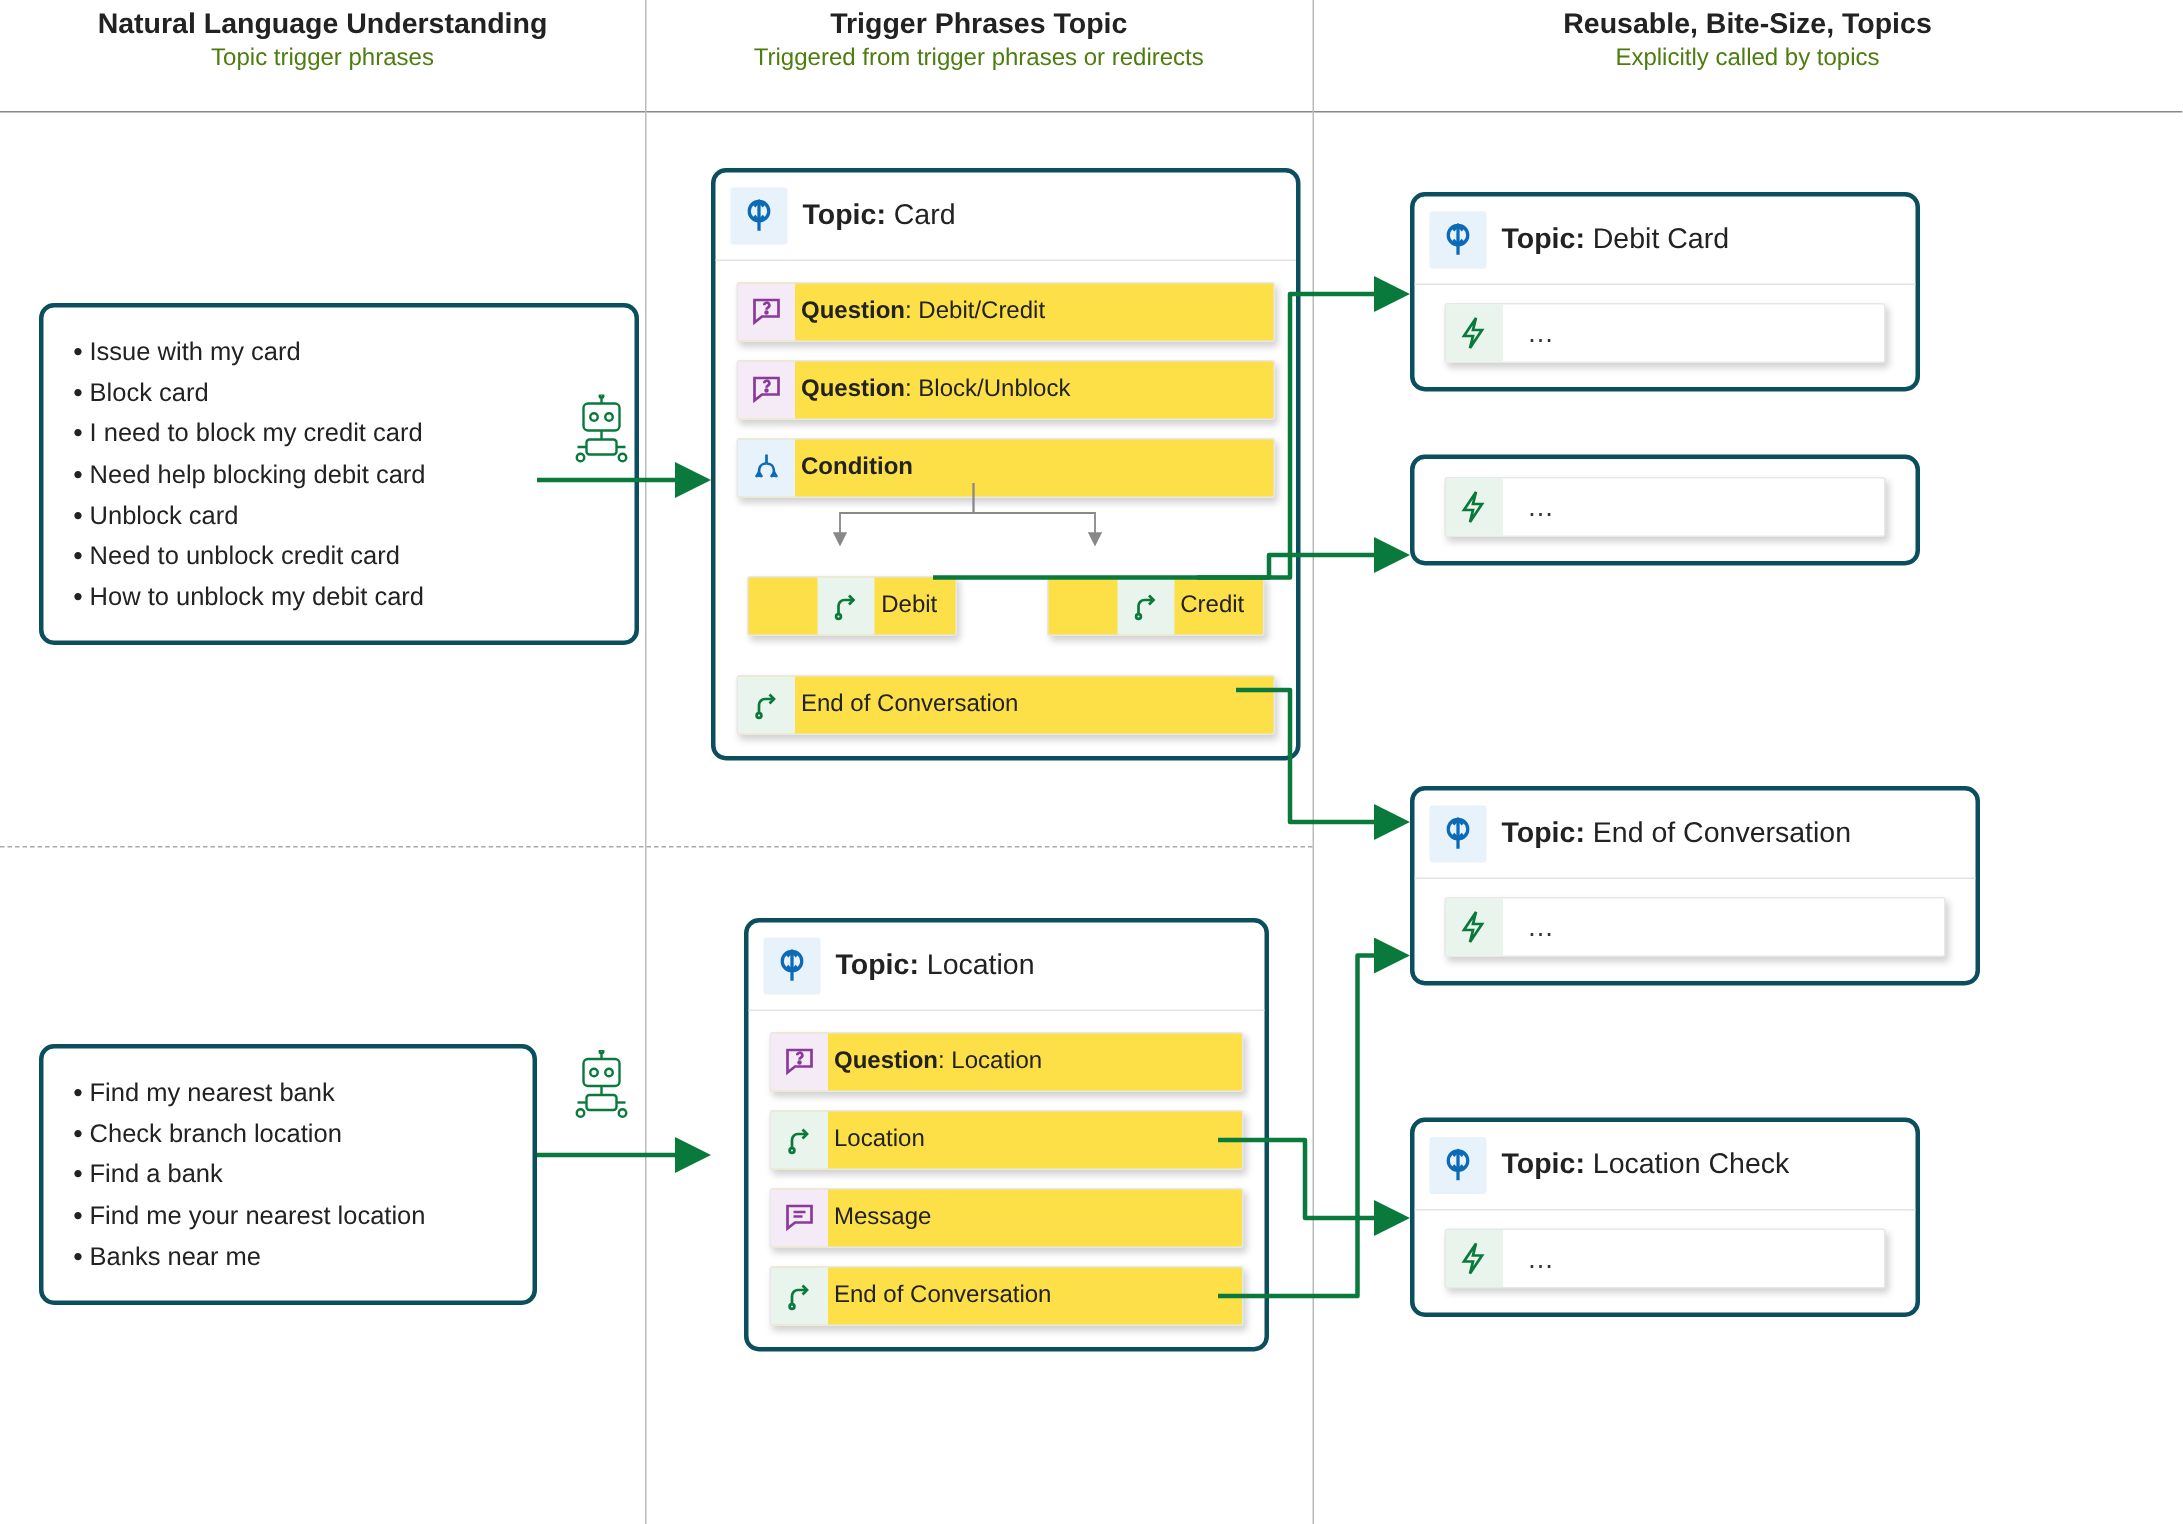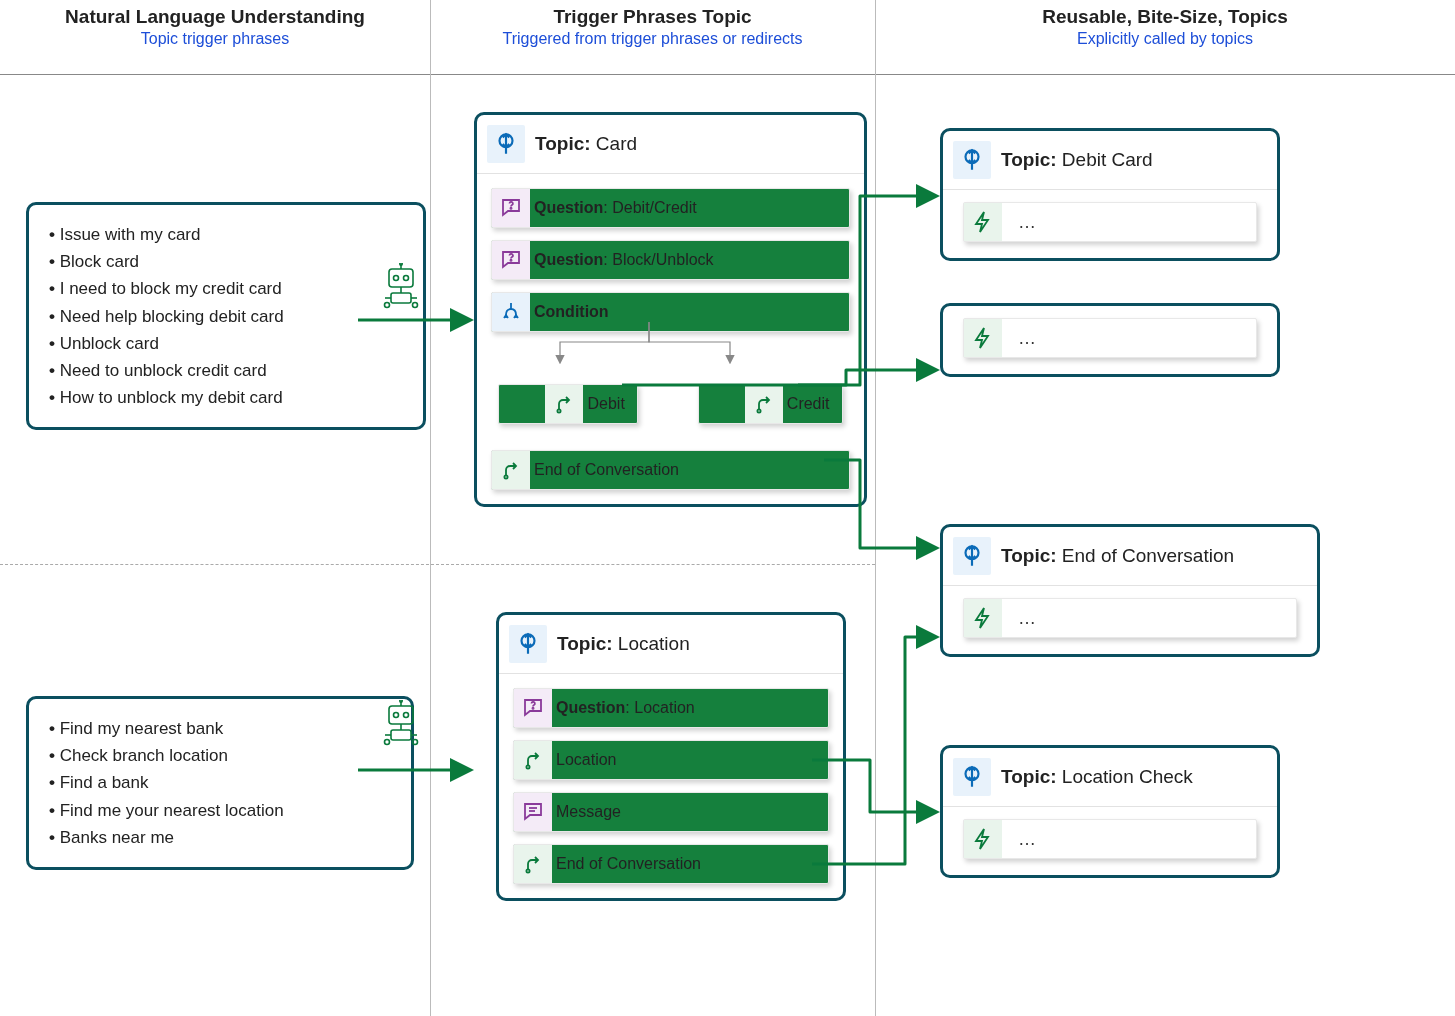--- a/index.html
+++ b/index.html
@@ -16,21 +16,21 @@
     text-align: center;
     top: 6px;
   }
   .col-header .title {
     font-size: 19px;
     font-weight: 600;
     color: #222;
   }
   .col-header .sub {
     font-size: 16px;
-    color: #1d4ed8;
+    color: #4d7c0f;
     margin-top: 2px;
   }
   .hr-top {
     position: absolute;
     top: 74px;
     left: 0;
     right: 0;
     height: 1px;
     background: #888;
   }
@@ -106,21 +106,21 @@
     display: flex;
     flex-direction: column;
     gap: 12px;
   }
 
   
   .small-card .tc-body { padding: 12px 14px 16px; }
 
   
   .node {
-    background: #15803d;
+    background: #fde047;
     border: 1px solid #e8e8e8;
     box-shadow: 2px 3px 5px rgba(0,0,0,0.18);
     display: flex;
     align-items: center;
     min-height: 40px;
     border-radius: 2px;
   }
   .node .ic {
     width: 38px;
     height: 38px;
@@ -215,21 +215,21 @@
     <li>Issue with my card</li>
     <li>Block card</li>
     <li>I need to block my credit card</li>
     <li>Need help blocking debit card</li>
     <li>Unblock card</li>
     <li>Need to unblock credit card</li>
     <li>How to unblock my debit card</li>
   </ul>
 </div>
 
-<div class="phrase-box" style="left:26px;top:696px;width:388px">
+<div class="phrase-box" style="left:26px;top:696px;width:332px">
   <ul>
     <li>Find my nearest bank</li>
     <li>Check branch location</li>
     <li>Find a bank</li>
     <li>Find me your nearest location</li>
     <li>Banks near me</li>
   </ul>
 </div>
 
 <div class="robot" style="left:378px;top:263px">

